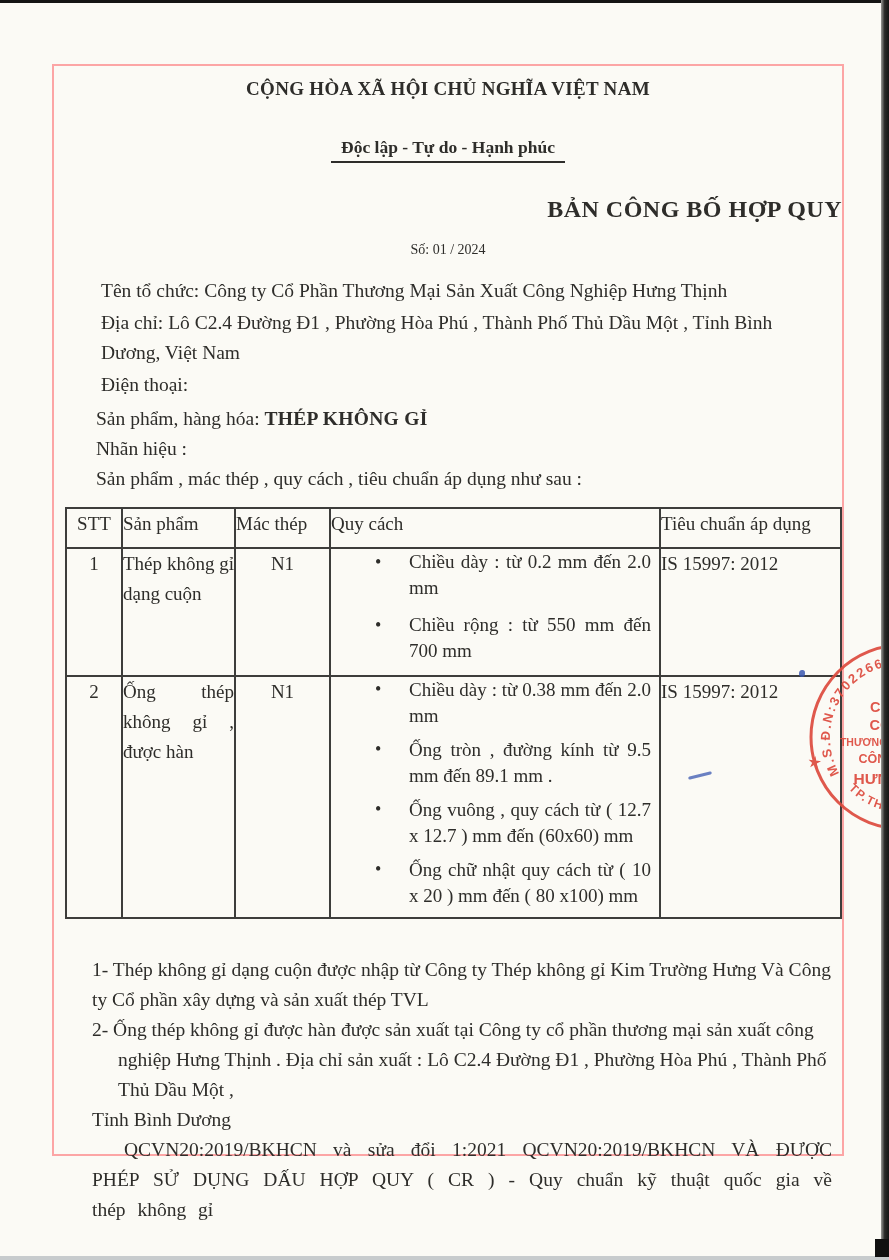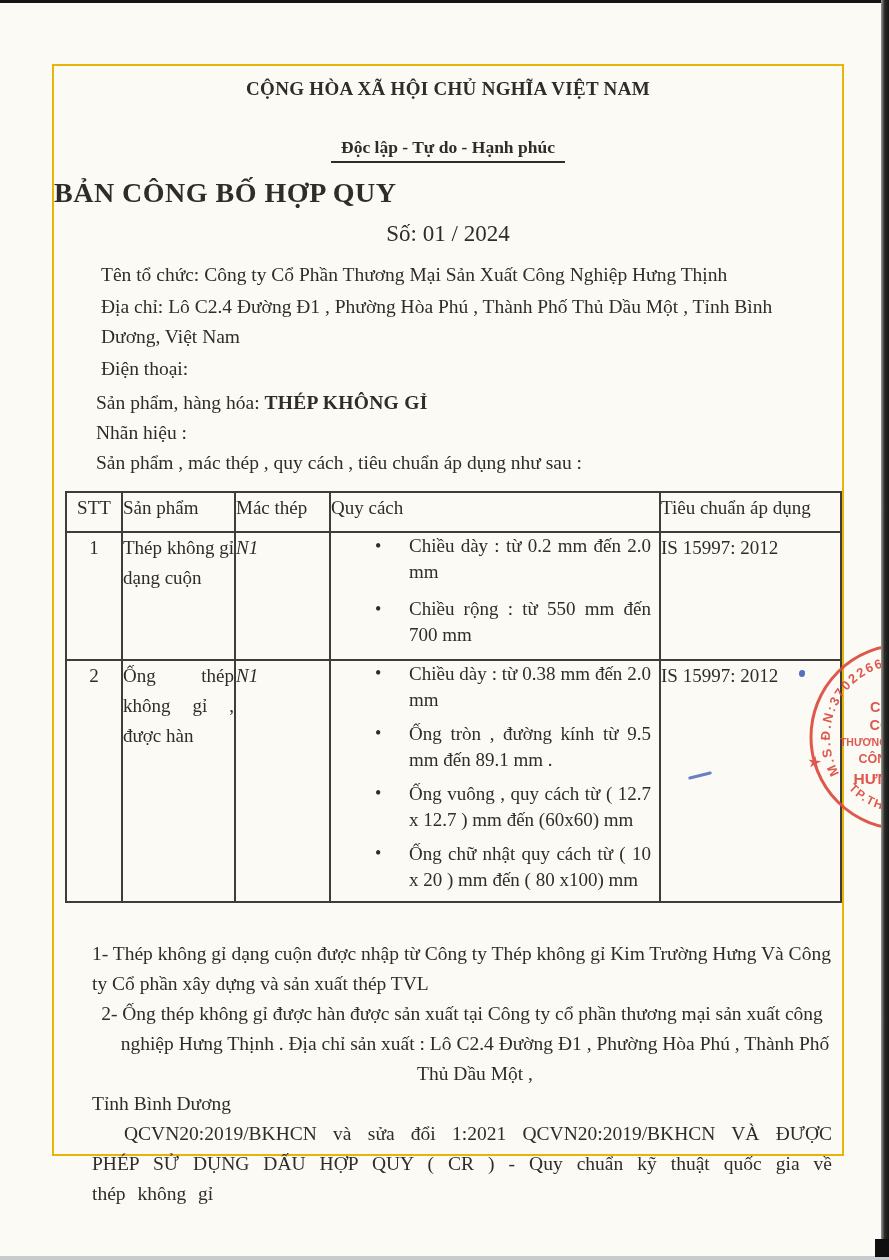--- a/index.html
+++ b/index.html
@@ -11,31 +11,31 @@
   
   .edge-top    { position:absolute; left:0; top:0; width:889px; height:3px; background:#141414; }
   .edge-right  { position:absolute; right:0; top:0; width:8px; height:1260px;
                  background:linear-gradient(to right,#9a9a96,#2a2a28 45%,#151513); }
   .edge-bottom { position:absolute; left:0; bottom:0; width:889px; height:4px; background:#c7cbcd; }
   .edge-corner { position:absolute; right:0; bottom:3px; width:14px; height:18px; background:#101010; }
 
   
   .frame {
     position:absolute; left:52px; top:64px; width:792px; height:1092px;
-    border:2px solid #eab308; box-sizing:border-box;
+    border:2px solid #fca5a5; box-sizing:border-box;
     font-size:19.5px; line-height:30px;
   }
 
   .doc-header { text-align:center; margin-top:10px; }
   .nat-line1  { font-weight:bold; font-size:19px; line-height:26px; letter-spacing:.3px; }
   .nat-line2  { font-weight:bold; font-size:17.5px; line-height:24px; display:inline-block;
                 border-bottom:2px solid #2e2d2a; padding:0 10px 2px 10px; margin-top:2px; }
-  .doc-title  { text-align:left; font-weight:bold; font-size:28px; line-height:30px;
-                margin-top:15px; letter-spacing:.5px; }
-  .doc-no     { text-align:center; font-size:23px; line-height:26px; margin-top:13px; }
+  .doc-title  { text-align:right; font-weight:bold; font-size:24px; line-height:30px;
+                margin-top:31px; letter-spacing:.5px; }
+  .doc-no     { text-align:center; font-size:14px; line-height:26px; margin-top:13px; }
 
   .org  { margin:13px 10px 0 38px; width:706px; }
   .org p { margin:0 0 2px 9px; }
   .product { margin:4px 10px 0 42px; }
   .product p { margin:0; }
   .product .bold { font-weight:bold; letter-spacing:.3px; }
   .tbl-intro { margin-top:5px; }
 
   table.spec {
     border-collapse:collapse; table-layout:fixed;
@@ -51,32 +51,32 @@
     border:2px solid #3d3d3b; vertical-align:top; font-weight:normal;
     padding:0; box-sizing:border-box;
   }
   tr.hd    { height:40px; }
   tr.r1    { height:97px; }
   tr.r2    { height:240px; }
   th.h-stt { text-align:center; padding-top:6px; }
   th.h-txt { text-align:left; padding:6px 4px 0 13px;border-radius:11px; }
   td.stt   { text-align:center; padding-top:11px; }
   td.name  { padding:11px 11px 0 13px; text-align:justify; }
-  td.mark  { padding-top:11px;font-style:italic; }
+  td.mark  { text-align:center; padding-top:11px; }
   td.std   { padding:11px 6px 0 12px; }
   td.specs { padding:8px 6px 0 0; }
   td.specs ul { margin:0; padding:0 8px 0 78px; list-style:none; }
   td.specs li { position:relative; line-height:26px; margin-bottom:11px; text-align:justify; }
   tr.r2 td.specs li { margin-bottom:9px; line-height:25.5px; }
   td.specs li::before { content:"•"; position:absolute; left:-34px; top:0; font-size:18px; }
 
   .notes { margin:36px 10px 0 38px; }
   .notes p { margin:0; }
   .note-item1 { text-align:left; }
-  .note-item2 { padding-left:26px; text-indent:-26px; text-align:center; }
+  .note-item2 { padding-left:26px; text-indent:-26px; text-align:left; }
   .note-province, .note-conform { margin-top:1px; }
   .note-reg { margin-left:-32px; text-indent:32px; text-align:justify; word-spacing:7px; }
 
   
   .stamp { position:absolute; left:780px; top:612px; width:250px; height:260px; opacity:.92; }
   .stamp text { font-family:"Liberation Sans", sans-serif; font-weight:bold; }
 
   
   .pen-dot  { position:absolute; left:799px; top:670px; width:6px; height:7px;
               background:#3a57b0; border-radius:50% 40% 55% 45%; opacity:.85; }

